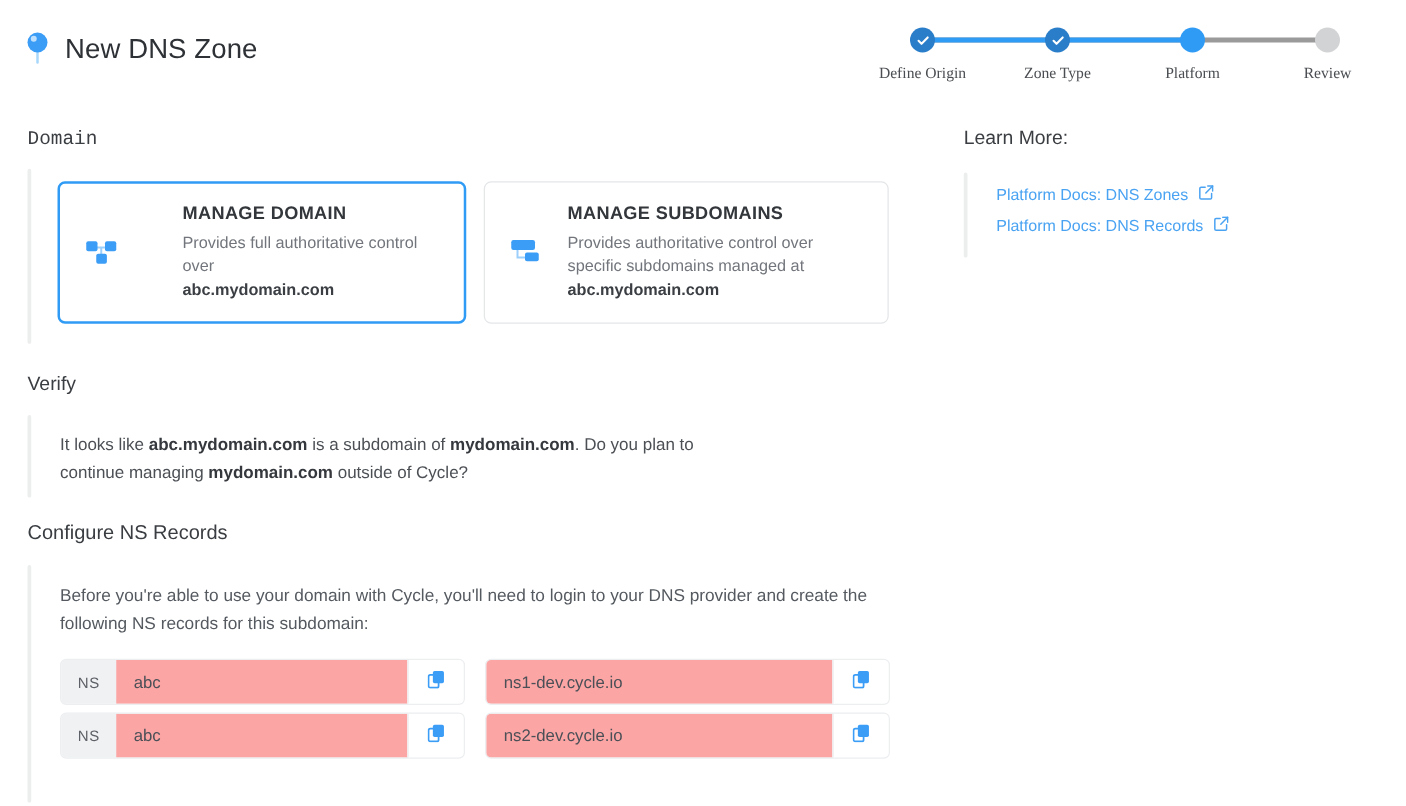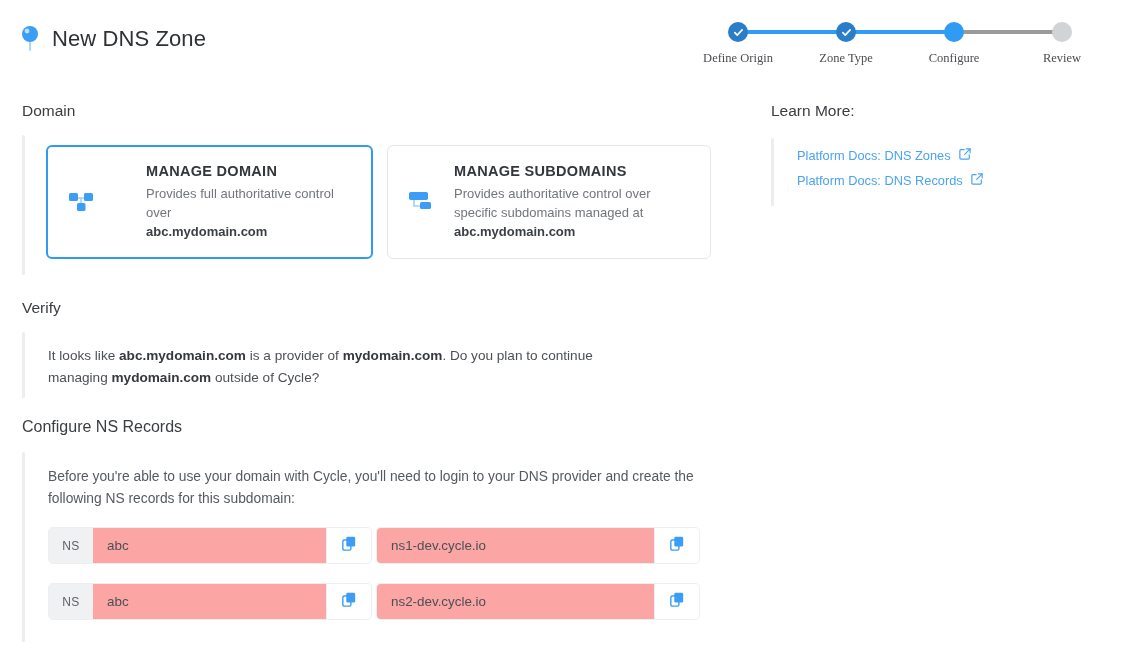--- a/index.html
+++ b/index.html
@@ -86,21 +86,21 @@
 
   
   .rail {
     position: absolute;
     width: 3px;
     background: #eceded;
     border-radius: 2px;
   }
 
   
-  #domain-heading { position: absolute; left: 22px; top: 102px; }
+  #domain-heading { position: absolute; left: 22px; top: 102px; font-family: Liberation Mono, monospace; }
   #domain-rail { left: 22px; top: 135px; height: 140px; }
 
   .card {
     position: absolute;
     top: 145px;
     height: 114px;
     background: #fff;
     border: 1px solid #e4e6e8;
     border-radius: 6px;
     display: flex;
@@ -195,21 +195,21 @@
   .ns-intro {
     position: absolute;
     left: 48px; top: 466px;
     width: 660px;
     font-size: 13.8px;
     line-height: 22px;
     color: #555a60;
   }
 
   .ns-rows { position: absolute; left: 48px; top: 527px; }
-  .ns-row { display: flex; gap: 4px; margin-bottom: 19px; }
+  .ns-row { display: flex; gap: 16px; margin-bottom: 6px; }
 
   .ns-group {
     display: flex;
     height: 37px;
     border-radius: 5px;
     overflow: hidden;
     border: 1px solid #eceef0;
     background: #f7f8f9;
   }
   .ns-group.left { width: 324px; }
@@ -273,21 +273,21 @@
         <div class="dot done">
           <svg width="11" height="11" viewBox="0 0 12 12">
             <path d="M2 6.2 L4.6 8.8 L10 3.2" fill="none" stroke="#ffffff" stroke-width="1.8" stroke-linecap="round" stroke-linejoin="round"></path>
           </svg>
         </div>
         <div class="step-label">Zone Type</div>
       </div>
 
       <div class="step" style="left:216px;">
         <div class="dot active"></div>
-        <div class="step-label">Configure</div>
+        <div class="step-label">Platform</div>
       </div>
 
       <div class="step" style="left:324px;">
         <div class="dot todo"></div>
         <div class="step-label">Review</div>
       </div>
     </div>
   </div>
 
   <div class="section-heading" id="domain-heading">Domain</div>
@@ -344,21 +344,21 @@
           <path d="M6 2 H2.2 A1.2 1.2 0 0 0 1 3.2 V11.8 A1.2 1.2 0 0 0 2.2 13 H10.8 A1.2 1.2 0 0 0 12 11.8 V8" fill="none" stroke="#4aa3f2" stroke-width="1.4" stroke-linecap="round"></path>
           <path d="M8.4 1 H13 V5.6" fill="none" stroke="#4aa3f2" stroke-width="1.4" stroke-linecap="round" stroke-linejoin="round"></path>
           <path d="M13 1 L6.6 7.4" fill="none" stroke="#4aa3f2" stroke-width="1.4" stroke-linecap="round"></path>
         </svg>
       </span>
     </a>
   </div>
 
   <div class="section-heading" id="verify-heading">Verify</div>
   <div class="rail" id="verify-rail"></div>
-  <div class="verify-body"><span>It looks like </span><b>abc.mydomain.com</b><span> is a provider of </span><b>mydomain.com</b><span>. Do you plan to continue managing </span><b>mydomain.com</b><span> outside of Cycle?</span></div>
+  <div class="verify-body"><span>It looks like </span><b>abc.mydomain.com</b><span> is a subdomain of </span><b>mydomain.com</b><span>. Do you plan to continue managing </span><b>mydomain.com</b><span> outside of Cycle?</span></div>
 
 
   <div class="section-heading" id="ns-heading">Configure NS Records</div>
   <div class="rail" id="ns-rail"></div>
   <div class="ns-intro">Before you're able to use your domain with Cycle, you'll need to login to your DNS provider and create the following NS records for this subdomain:</div>
 
   <div class="ns-rows">
 
     <div class="ns-row">
       <div class="ns-group left">

